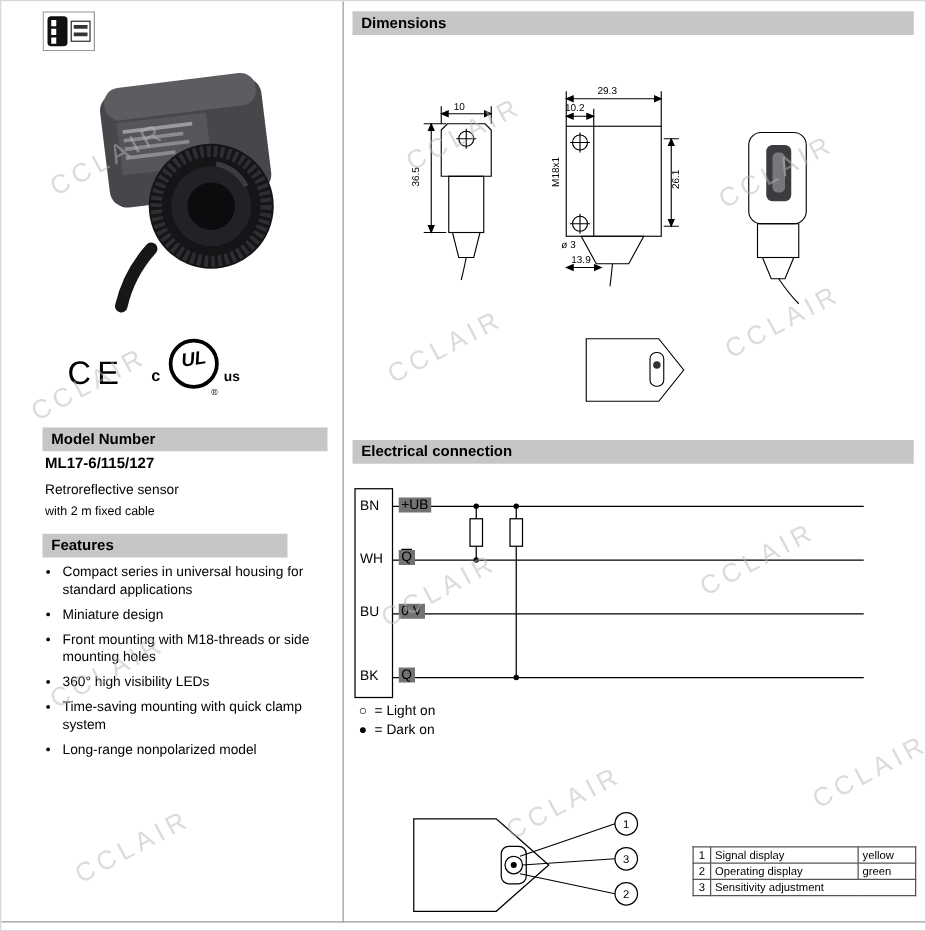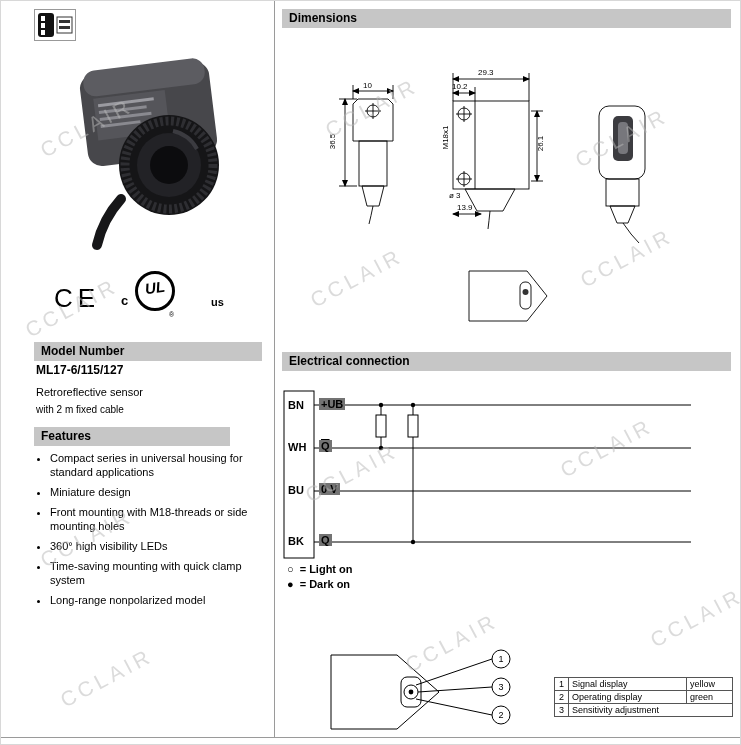--- a/index.html
+++ b/index.html
@@ -27,32 +27,32 @@
 
   .brand-logo { position:absolute; left:33px; top:8px; }
   .product-photo { position:absolute; left:68px; top:46px; }
 
   .ce-mark { position:absolute; left:53px; top:282px; font-size:26px; letter-spacing:5px; font-weight:400; }
   .ul-wrap { position:absolute; left:118px; top:268px; width:86px; height:54px; }
   .ul-circle { position:absolute; left:16px; top:2px; width:40px; height:40px; border:3px solid #000; border-radius:50%; }
   .ul-letters { position:absolute; left:16px; top:10px; width:40px; text-align:center; font-size:15px;
                 font-weight:bold; font-style:italic; transform:rotate(-8deg); }
   .ul-c  { position:absolute; left:2px;  top:24px; font-size:13px; font-weight:bold; }
-  .ul-us { position:absolute; left:60px; top:27px; font-size:11px; font-weight:bold;margin-left:32px; }
+  .ul-us { position:absolute; left:60px; top:27px; font-size:11px; font-weight:bold; }
   .ul-r  { position:absolute; left:50px; top:42px; font-size:7px; }
 
   .model-number { position:absolute; left:35px; top:362px; font-size:12px; font-weight:bold; }
   .subtitle   { position:absolute; left:35px; top:385px; font-size:11px; }
   .cable-note { position:absolute; left:35px; top:403px; font-size:10px; }
 
   .features { position:absolute; left:33px; top:450px; width:214px; list-style:disc; padding-left:16px; }
   .features li { font-size:11px; line-height:14px; margin-bottom:6px; }
 
   .dims-area { position:absolute; left:0; top:30px; width:467px; height:318px; }
-  .elec-area { position:absolute; left:0; top:378px; width:467px; height:224px;font-weight:bold; }
+  .elec-area { position:absolute; left:0; top:378px; width:467px; height:224px; }
   .ind-area  { position:absolute; left:0; top:630px; width:467px; height:105px; }
 
   .dim { position:absolute; font-size:8px; white-space:nowrap; }
   .dim-v { transform:rotate(-90deg); transform-origin:center; }
 
   .wire-label { position:absolute; font-size:11px; }
   .sig-label  { position:absolute; font-size:11px; background:#737373; padding:0 2px; }
   .ovl { text-decoration:overline; }
   .legend-row { position:absolute; left:12px; font-size:11px; display:flex; gap:6px; align-items:center; }
 

